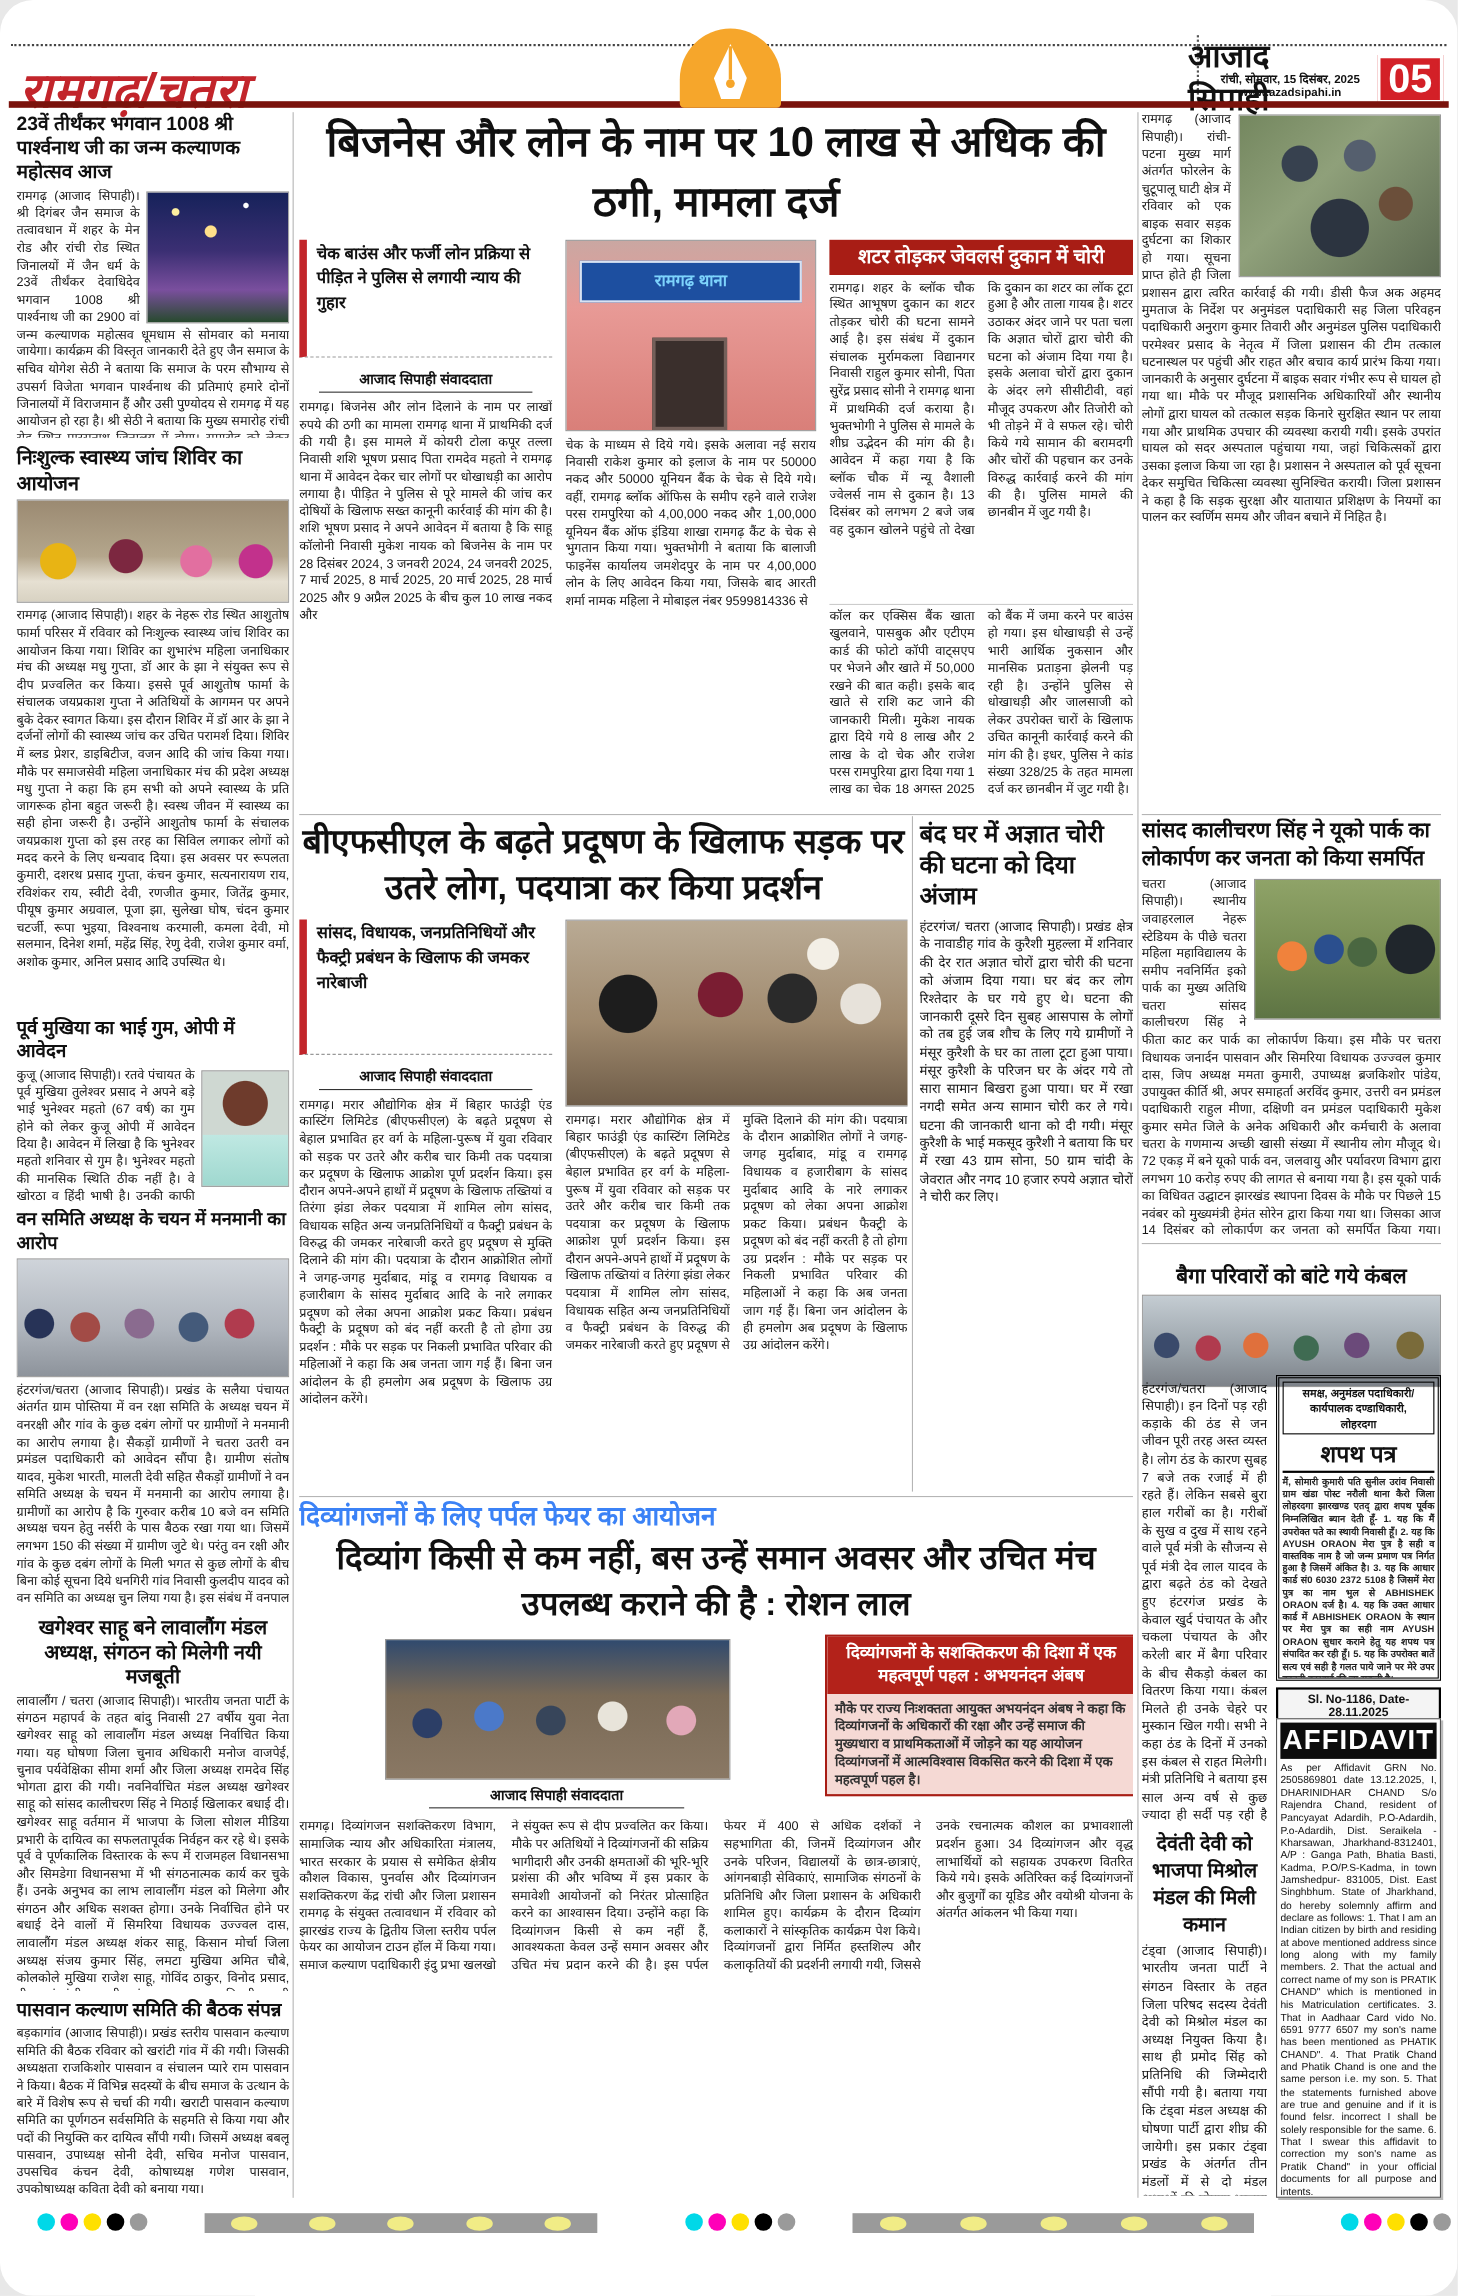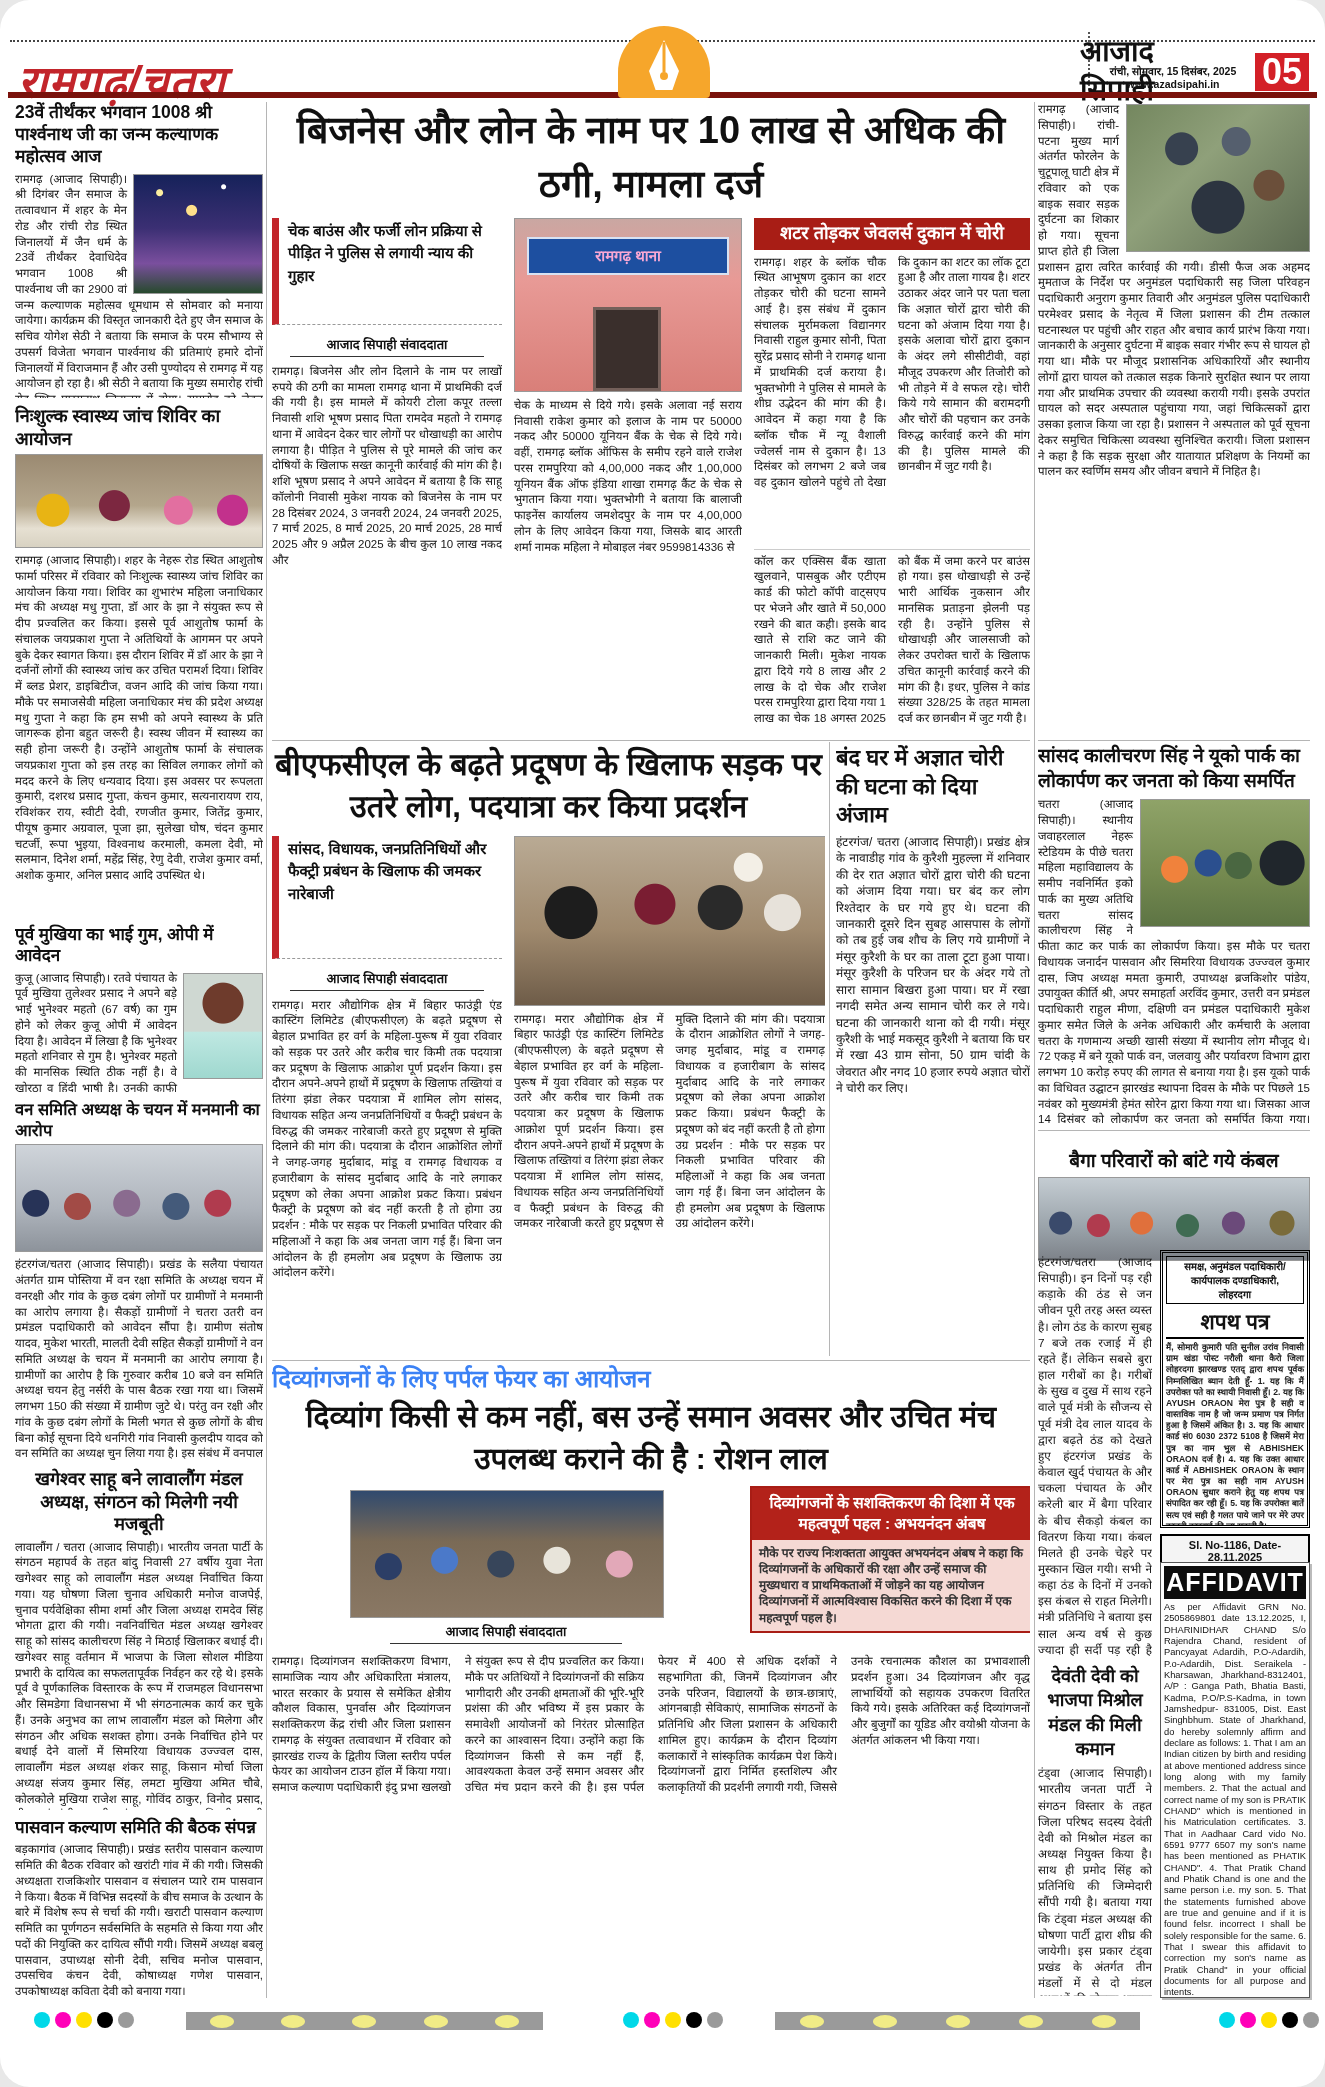--- a/index.html
+++ b/index.html
@@ -141,21 +141,21 @@
   <section style="position:absolute;left:272px;top:102px;width:758px;height:636px;overflow:hidden;">
     <h1 class="art-head" style="font-size:38px;line-height:1.42;text-align:center;margin:2px 0 6px 0;">बिजनेस और लोन के नाम पर 10 लाख से अधिक की ठगी, मामला दर्ज</h1>
     <div style="display:flex;gap:12px;">
       <div style="width:230px;flex:none;">
         <div class="standfirst" style="height:96px">चेक बाउंस और फर्जी लोन प्रक्रिया से पीड़ित ने पुलिस से लगायी न्याय की गुहार</div>
         <div class="byline">आजाद सिपाही संवाददाता</div>
         <div class="body" style="height:332px">रामगढ़। बिजनेस और लोन दिलाने के नाम पर लाखों रुपये की ठगी का मामला रामगढ़ थाना में प्राथमिकी दर्ज की गयी है। इस मामले में कोयरी टोला कपूर तल्ला निवासी शशि भूषण प्रसाद पिता रामदेव महतो ने रामगढ़ थाना में आवेदन देकर चार लोगों पर धोखाधड़ी का आरोप लगाया है। पीड़ित ने पुलिस से पूरे मामले की जांच कर दोषियों के खिलाफ सख्त कानूनी कार्रवाई की मांग की है। शशि भूषण प्रसाद ने अपने आवेदन में बताया है कि साहू कॉलोनी निवासी मुकेश नायक को बिजनेस के नाम पर 28 दिसंबर 2024, 3 जनवरी 2024, 24 जनवरी 2025, 7 मार्च 2025, 8 मार्च 2025, 20 मार्च 2025, 28 मार्च 2025 और 9 अप्रैल 2025 के बीच कुल 10 लाख नकद और</div>
       </div>
       <div style="width:228px;flex:none;">
         <div class="photo" style="width:226px;height:172px;background:linear-gradient(180deg,#caa7a2 0%,#e89a96 35%,#d97f79 100%);">
-          <div style="position:absolute;left:12px;top:18px;right:12px;height:34px;background:#1d4fa0;color:#f9a8d4;
+          <div style="position:absolute;left:12px;top:18px;right:12px;height:34px;background:#1d4fa0;color:#7dd3fc;
                font-size:15px;font-weight:900;text-align:center;line-height:34px;border:2px solid #d8e2f2;">रामगढ़ थाना</div>
           <div style="position:absolute;left:78px;bottom:0;width:62px;height:78px;background:#3a2f2c;border:3px solid #74605a;"></div>
         </div>
         <div class="body" style="height:338px;margin-top:6px">चेक के माध्यम से दिये गये। इसके अलावा नई सराय निवासी राकेश कुमार को इलाज के नाम पर 50000 नकद और 50000 यूनियन बैंक के चेक से दिये गये। वहीं, रामगढ़ ब्लॉक ऑफिस के समीप रहने वाले राजेश परस रामपुरिया को 4,00,000 नकद और 1,00,000 यूनियन बैंक ऑफ इंडिया शाखा रामगढ़ कैंट के चेक से भुगतान किया गया। भुक्तभोगी ने बताया कि बालाजी फाइनेंस कार्यालय जमशेदपुर के नाम पर 4,00,000 लोन के लिए आवेदन किया गया, जिसके बाद आरती शर्मा नामक महिला ने मोबाइल नंबर 9599814336 से</div>
       </div>
       <div style="flex:1;">
         <div class="banner">शटर तोड़कर जेवलर्स दुकान में चोरी</div>
         <div class="body two-col" style="height:288px;margin-top:5px">रामगढ़। शहर के ब्लॉक चौक स्थित आभूषण दुकान का शटर तोड़कर चोरी की घटना सामने आई है। इस संबंध में दुकान संचालक मुर्रामकला विद्यानगर निवासी राहुल कुमार सोनी, पिता सुरेंद्र प्रसाद सोनी ने रामगढ़ थाना में प्राथमिकी दर्ज कराया है। भुक्तभोगी ने पुलिस से मामले के शीघ्र उद्भेदन की मांग की है। आवेदन में कहा गया है कि ब्लॉक चौक में न्यू वैशाली ज्वेलर्स नाम से दुकान है। 13 दिसंबर को लगभग 2 बजे जब वह दुकान खोलने पहुंचे तो देखा कि दुकान का शटर का लॉक टूटा हुआ है और ताला गायब है। शटर उठाकर अंदर जाने पर पता चला कि अज्ञात चोरों द्वारा चोरी की घटना को अंजाम दिया गया है। इसके अलावा चोरों द्वारा दुकान के अंदर लगे सीसीटीवी, वहां मौजूद उपकरण और तिजोरी को भी तोड़ने में वे सफल रहे। चोरी किये गये सामान की बरामदगी और चोरों की पहचान कर उनके विरुद्ध कार्रवाई करने की मांग की है। पुलिस मामले की छानबीन में जुट गयी है।</div>
         <div class="body two-col" style="height:178px;margin-top:6px;border-top:1px solid #ccc;padding-top:4px">कॉल कर एक्सिस बैंक खाता खुलवाने, पासबुक और एटीएम कार्ड की फोटो कॉपी वाट्सएप पर भेजने और खाते में 50,000 रखने की बात कही। इसके बाद खाते से राशि कट जाने की जानकारी मिली। मुकेश नायक द्वारा दिये गये 8 लाख और 2 लाख के दो चेक और राजेश परस रामपुरिया द्वारा दिया गया 1 लाख का चेक 18 अगस्त 2025 को बैंक में जमा करने पर बाउंस हो गया। इस धोखाधड़ी से उन्हें भारी आर्थिक नुकसान और मानसिक प्रताड़ना झेलनी पड़ रही है। उन्होंने पुलिस से धोखाधड़ी और जालसाजी को लेकर उपरोक्त चारों के खिलाफ उचित कानूनी कार्रवाई करने की मांग की है। इधर, पुलिस ने कांड संख्या 328/25 के तहत मामला दर्ज कर छानबीन में जुट गयी है।</div>
       </div>

